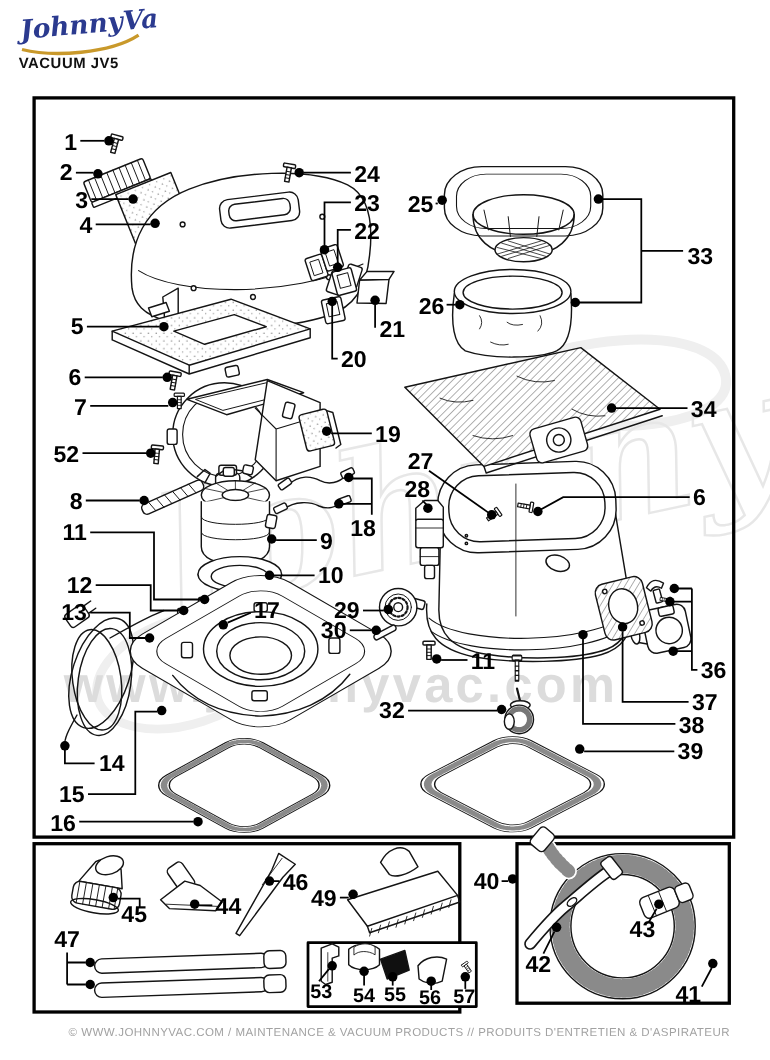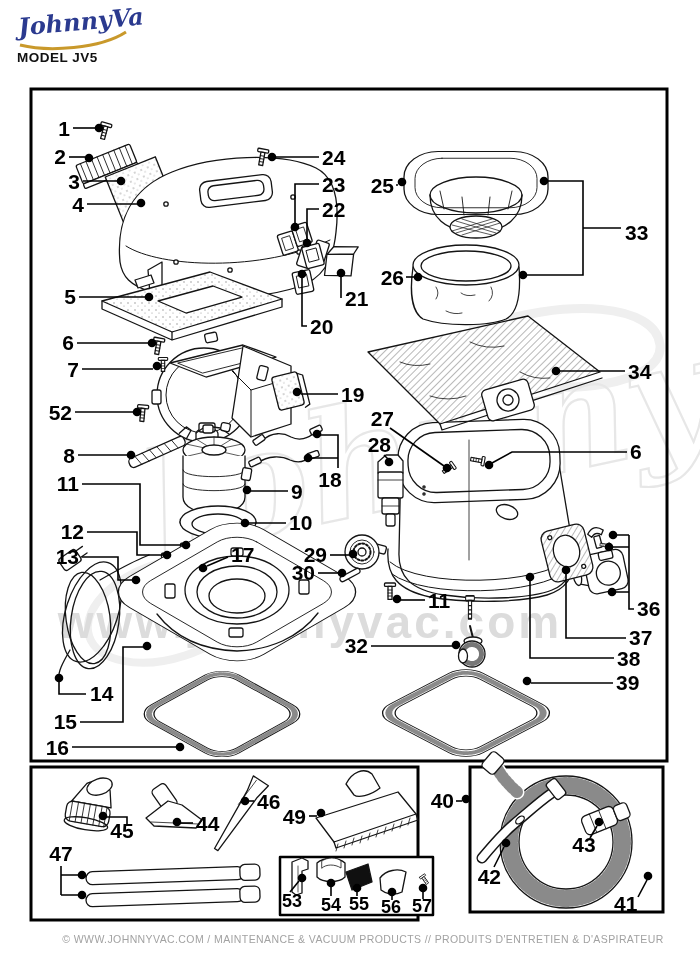--- a/index.html
+++ b/index.html
@@ -25,21 +25,21 @@
 <body>
 
 <div class="page">
 
   <div class="logo">
     <svg width="130" height="50" viewBox="0 0 130 50">
       <path d="M6,41 C34,48 86,45 112,28" stroke="#c9992b" stroke-width="3" fill="none"></path>
       <text x="5" y="31" class="logo-script" transform="rotate(-5 10 30)">JohnnyVac</text>
     </svg>
   </div>
-  <div class="model">MODEL JV5</div>
+  <div class="model">VACUUM JV5</div>
 
   <svg width="700" height="964" viewBox="0 0 700 964" style="position:absolute;left:0;top:0;">
 
     <defs>
       <pattern id="speckle" width="7" height="7" patternUnits="userSpaceOnUse">
         <rect width="7" height="7" fill="#fff"></rect>
         <circle cx="2" cy="2" r="0.7" fill="#8a8a8a"></circle>
         <circle cx="5" cy="5" r="0.6" fill="#9a9a9a"></circle>
       </pattern>
       <pattern id="hatch" width="5" height="5" patternUnits="userSpaceOnUse" patternTransform="rotate(45)">

